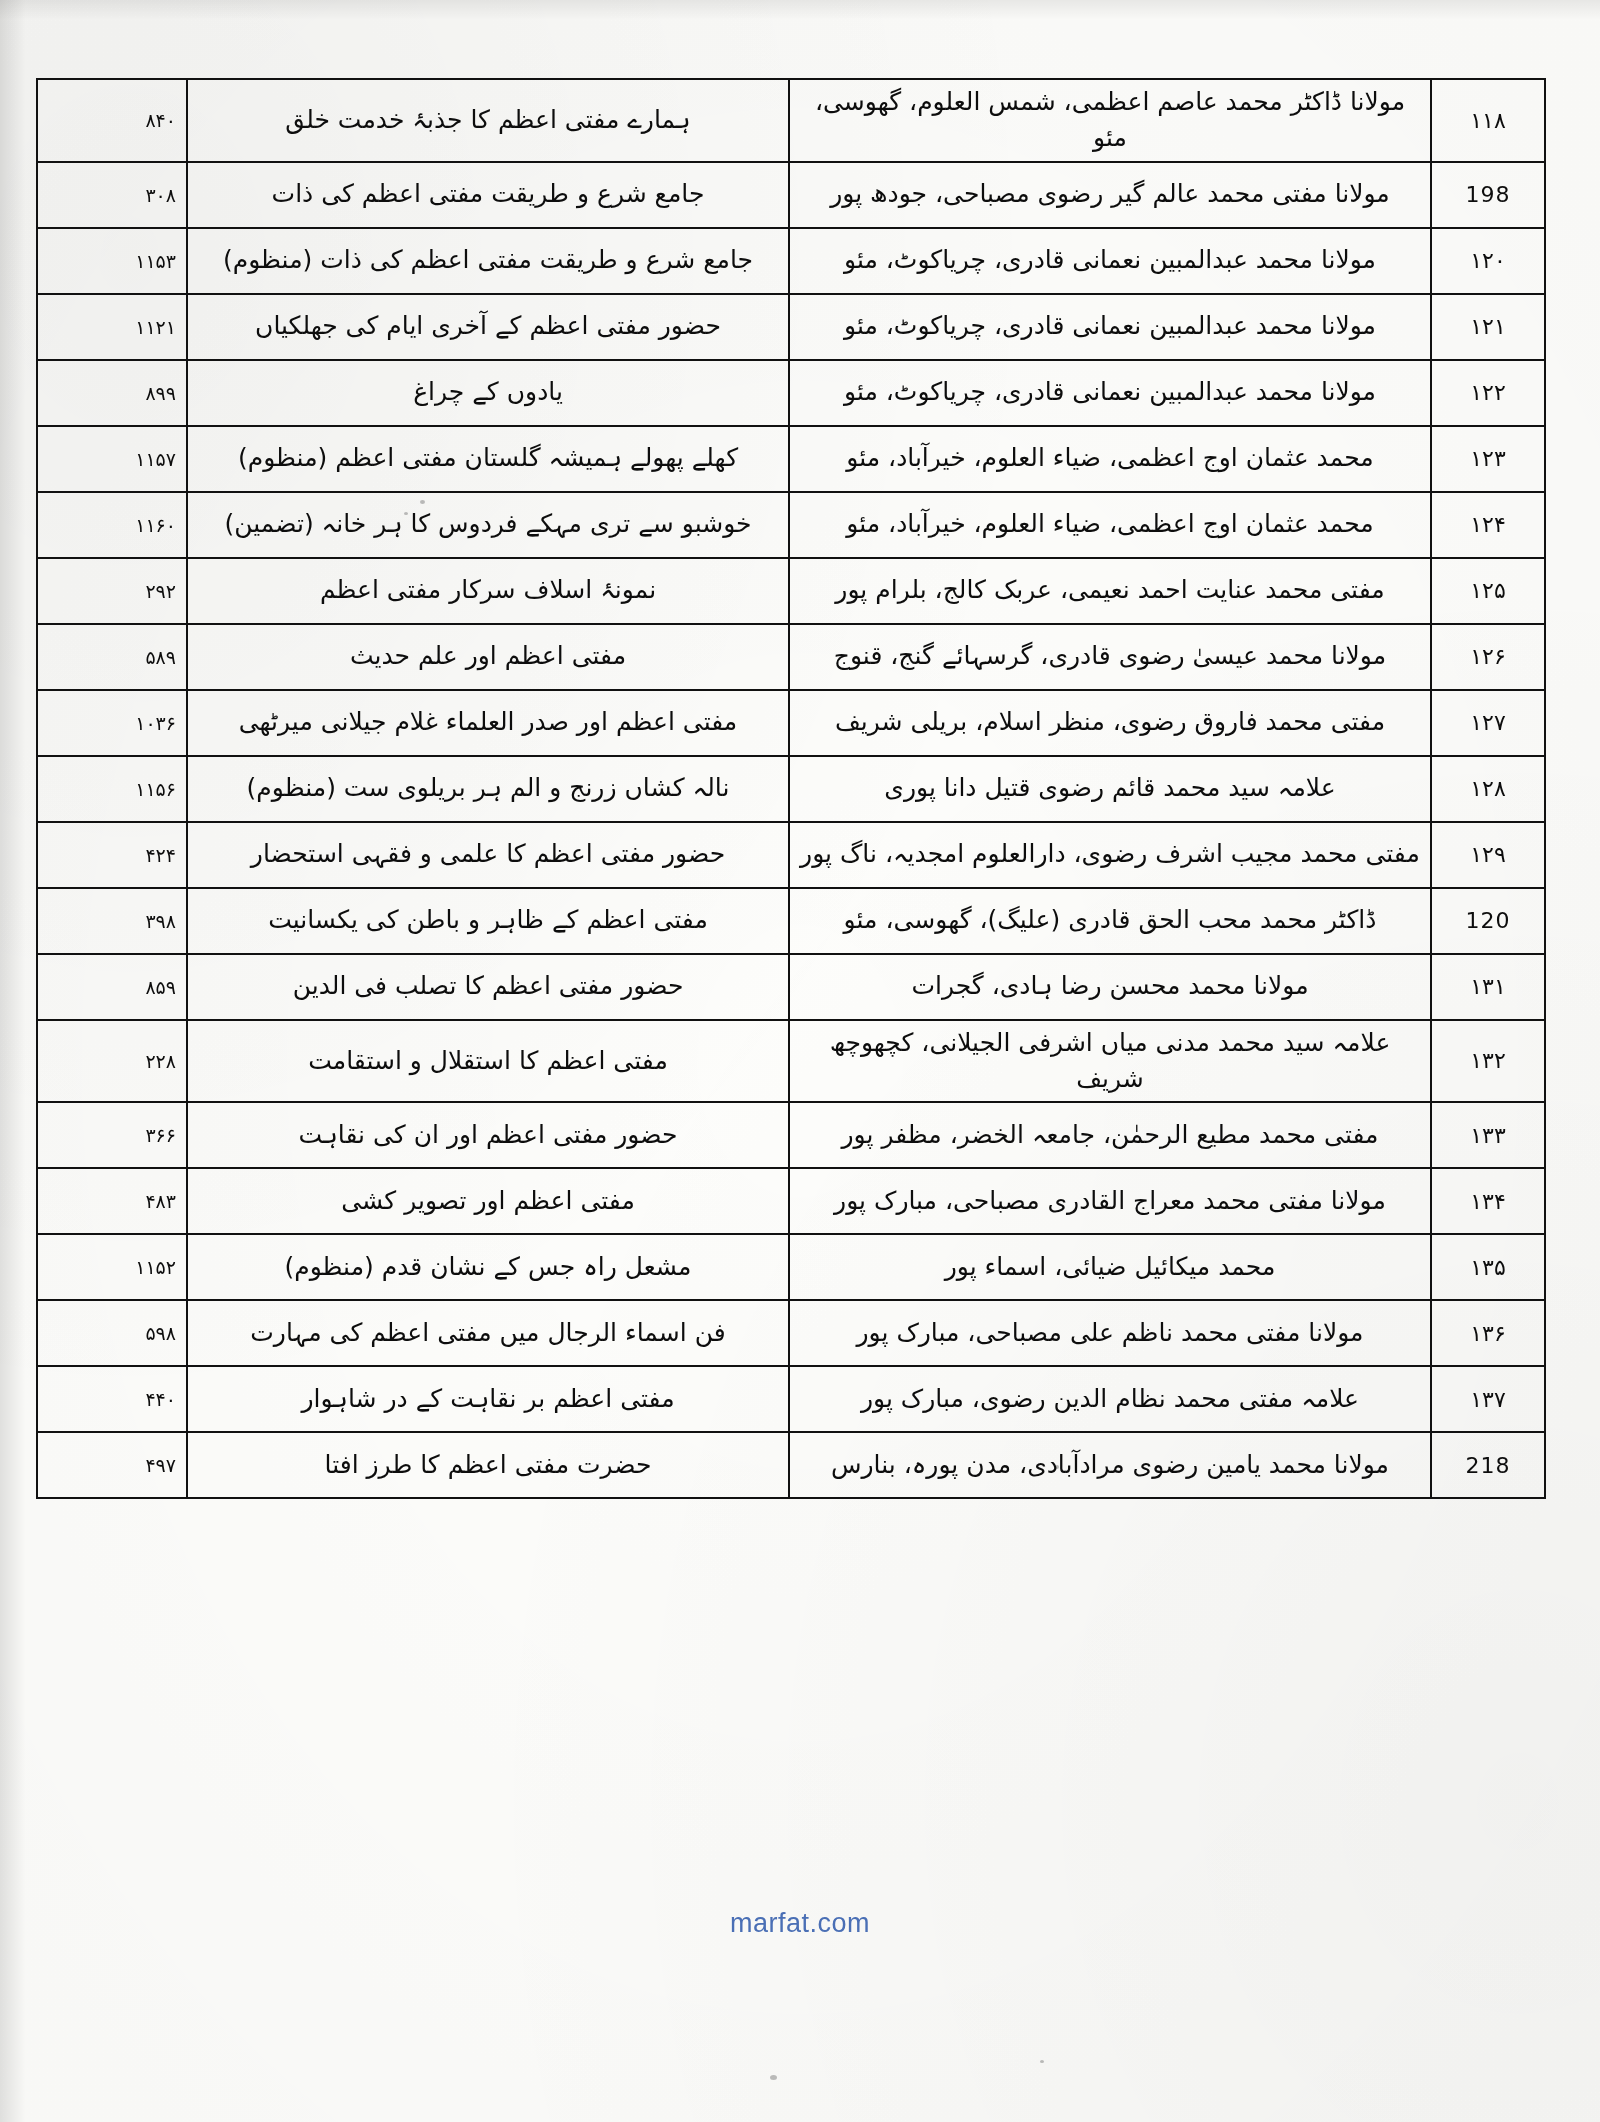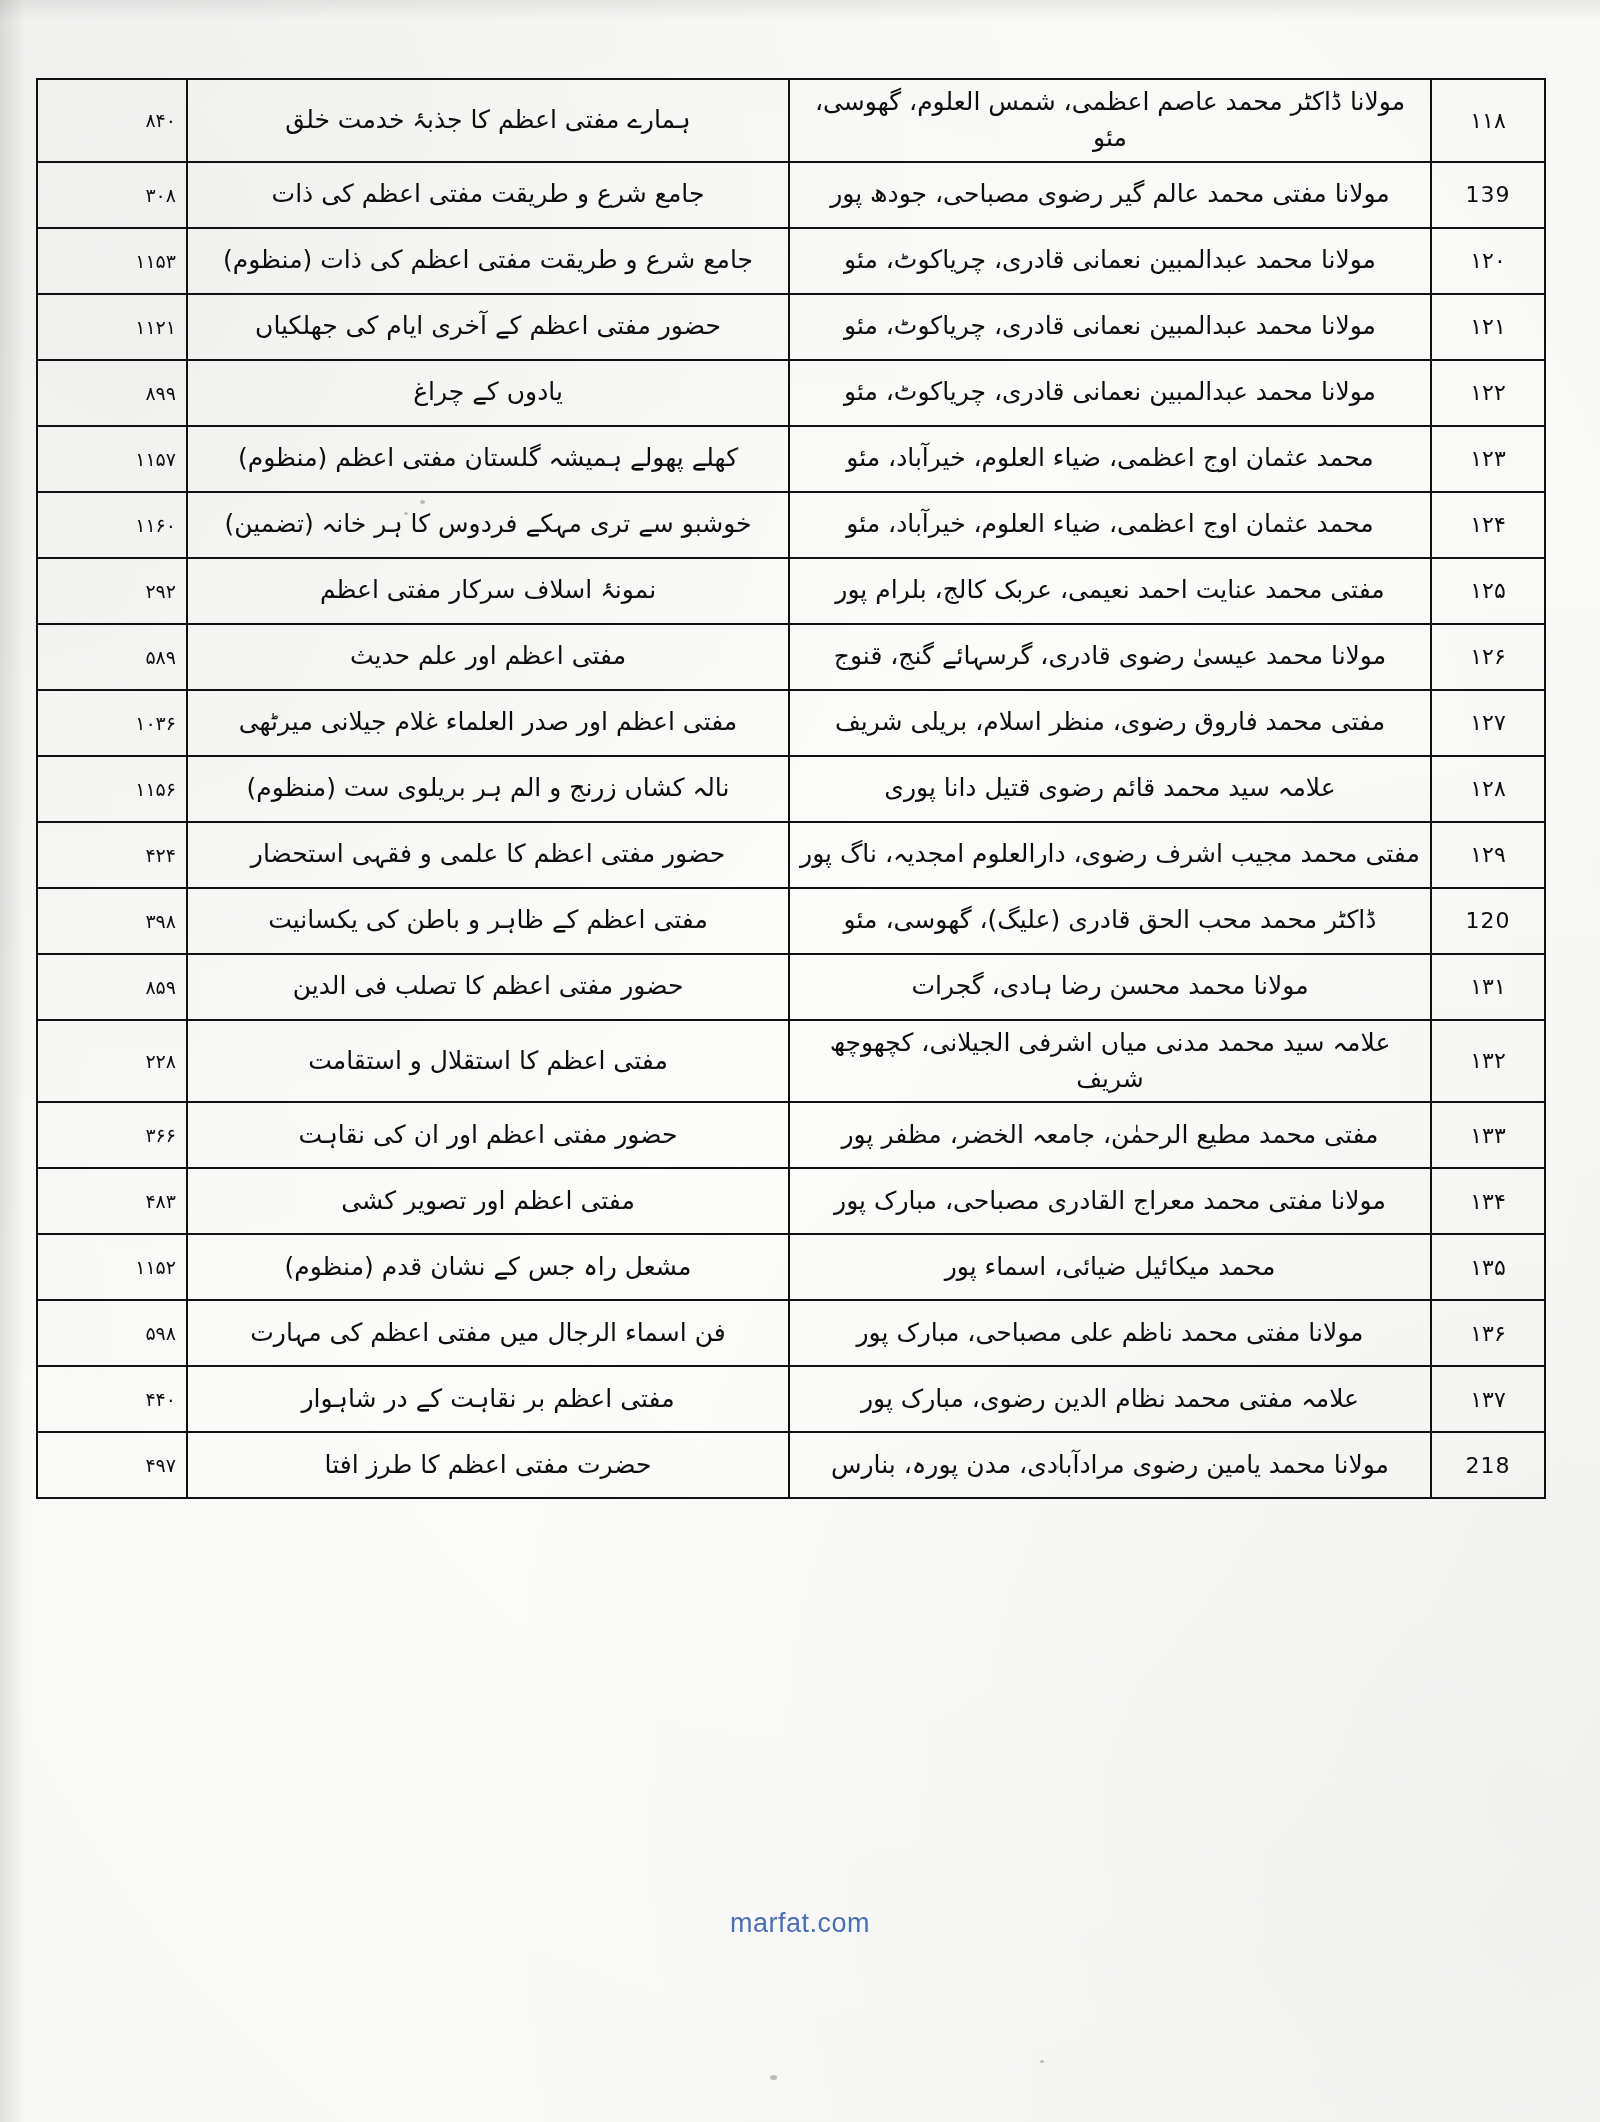--- a/index.html
+++ b/index.html
@@ -130,21 +130,21 @@
       <tbody>
 
         <tr class="row">
           <td class="col-sr">۱۱۸</td>
           <td class="col-name">مولانا ڈاکٹر محمد عاصم اعظمی، شمس العلوم، گھوسی، مئو</td>
           <td class="col-title">ہمارے مفتی اعظم کا جذبۂ خدمت خلق</td>
           <td class="col-page">۸۴۰</td>
         </tr>
 
         <tr class="row">
-          <td class="col-sr">139</td>
+          <td class="col-sr">198</td>
           <td class="col-name">مولانا مفتی محمد عالم گیر رضوی مصباحی، جودھ پور</td>
           <td class="col-title">جامع شرع و طریقت مفتی اعظم کی ذات</td>
           <td class="col-page">۳۰۸</td>
         </tr>
 
         <tr class="row">
           <td class="col-sr">۱۲۰</td>
           <td class="col-name">مولانا محمد عبدالمبین نعمانی قادری، چریاکوٹ، مئو</td>
           <td class="col-title">جامع شرع و طریقت مفتی اعظم کی ذات    (منظوم)</td>
           <td class="col-page">۱۱۵۳</td>

